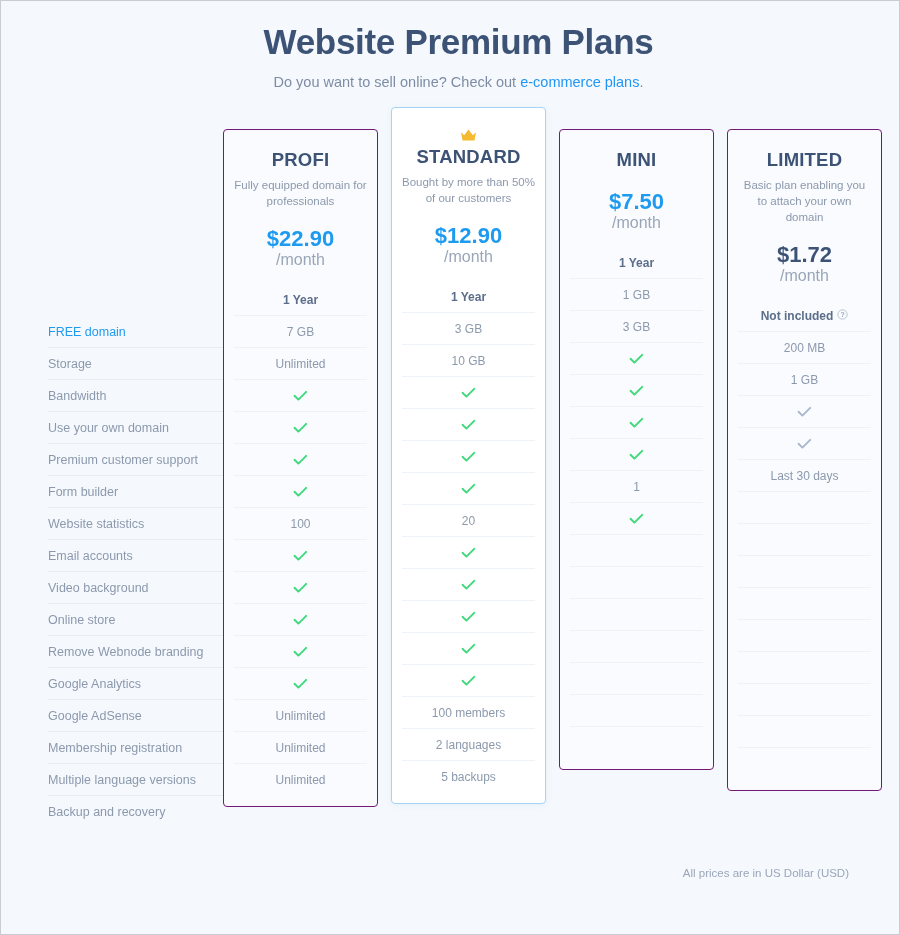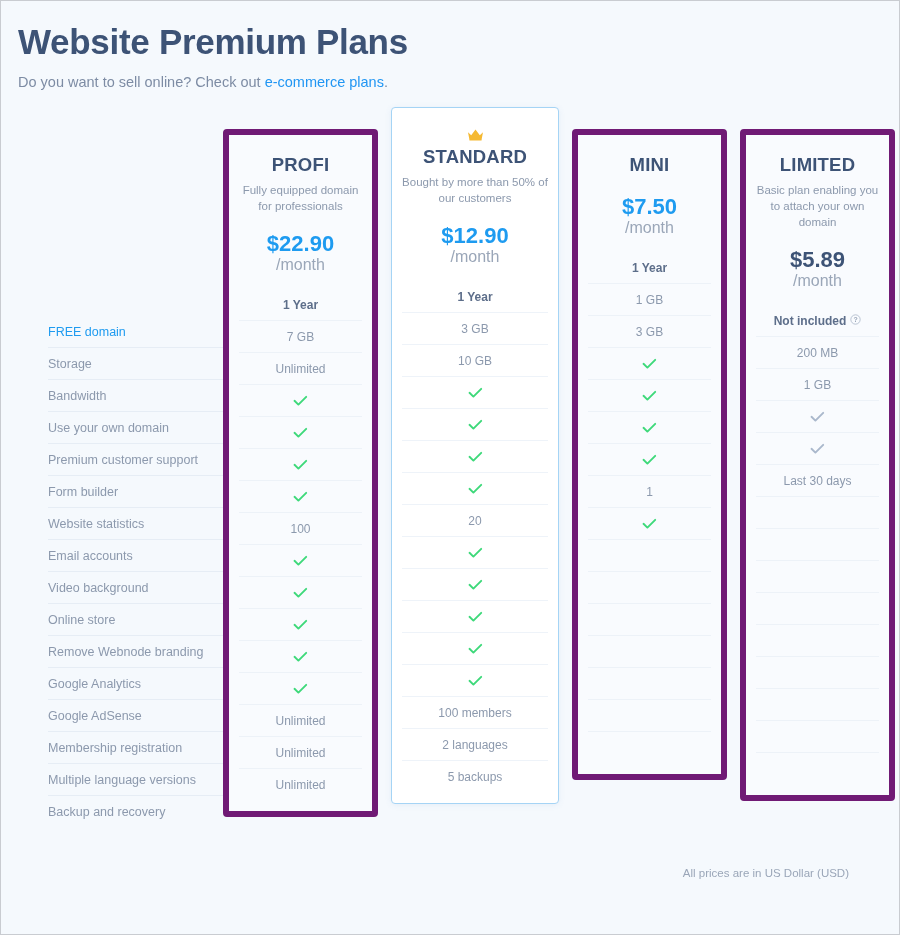--- a/index.html
+++ b/index.html
@@ -13,20 +13,21 @@
   body {
     background: #f5f9fd;
     font-family: "Liberation Sans", sans-serif;
     border: 1px solid #c9ccd1;
     position: relative;
     color: #8a97ab;
   }
 
   
   .header {
+    text-align: center;
     padding-top: 19px;
     margin-left: 17px;
   }
   .page-title {
     font-size: 35px;
     font-weight: bold;
     color: #3d5376;
     letter-spacing: -0.3px;
     line-height: 44px;
   }
@@ -75,28 +76,28 @@
   .cols {
     display: flex;
     align-items: flex-start;
     margin-left: 0px;
   }
 
   
   .plan {
     width: 155px;
     background: #f9fbfe;
-    border: 6px solid #701a75;
+    border: 1px solid #701a75;
     border-radius: 4px;
     margin-right: 13px;
     padding: 18px 0 10px;
     flex: none;
   }
   .plan.featured {
-    width: 168px;
+    width: 155px;
     background: #ffffff;
     border: 1px solid #a5d4f5;
     margin-top: -22px;
     padding-top: 17px;
     box-shadow: 0 1px 6px rgba(90,140,200,0.10);
   }
   .plan:last-child { margin-right: 0; }
 
   .crown {
     height: 18px;
@@ -439,21 +440,21 @@
           <div class="cell empty">&nbsp;</div>
           <div class="cell empty">&nbsp;</div>
           <div class="cell empty">&nbsp;</div>
           <div class="cell empty">&nbsp;</div>
           <div class="cell empty">&nbsp;</div>
         </div>
       </div>
       <div class="plan">
         <div class="plan-name">LIMITED</div>
         <div class="plan-desc">Basic plan enabling you to attach your own domain</div>
-        <div class="plan-price muted">$5.89</div>
+        <div class="plan-price muted">$1.72</div>
         <div class="plan-period">/month</div>
         <div class="cells">
           <div class="cell strong">
             <span>Not included</span>
             <span class="info-icon"><svg width="11" height="11" viewBox="0 0 12 12">
                 <circle cx="6" cy="6" r="5.1" fill="none" stroke="#b3becf" stroke-width="1"></circle>
                 <text x="6" y="8.9" text-anchor="middle" font-size="7.6" fill="#9aa6b8" font-family="Liberation Sans, sans-serif">?</text>
               </svg></span>
           </div>
           <div class="cell">

